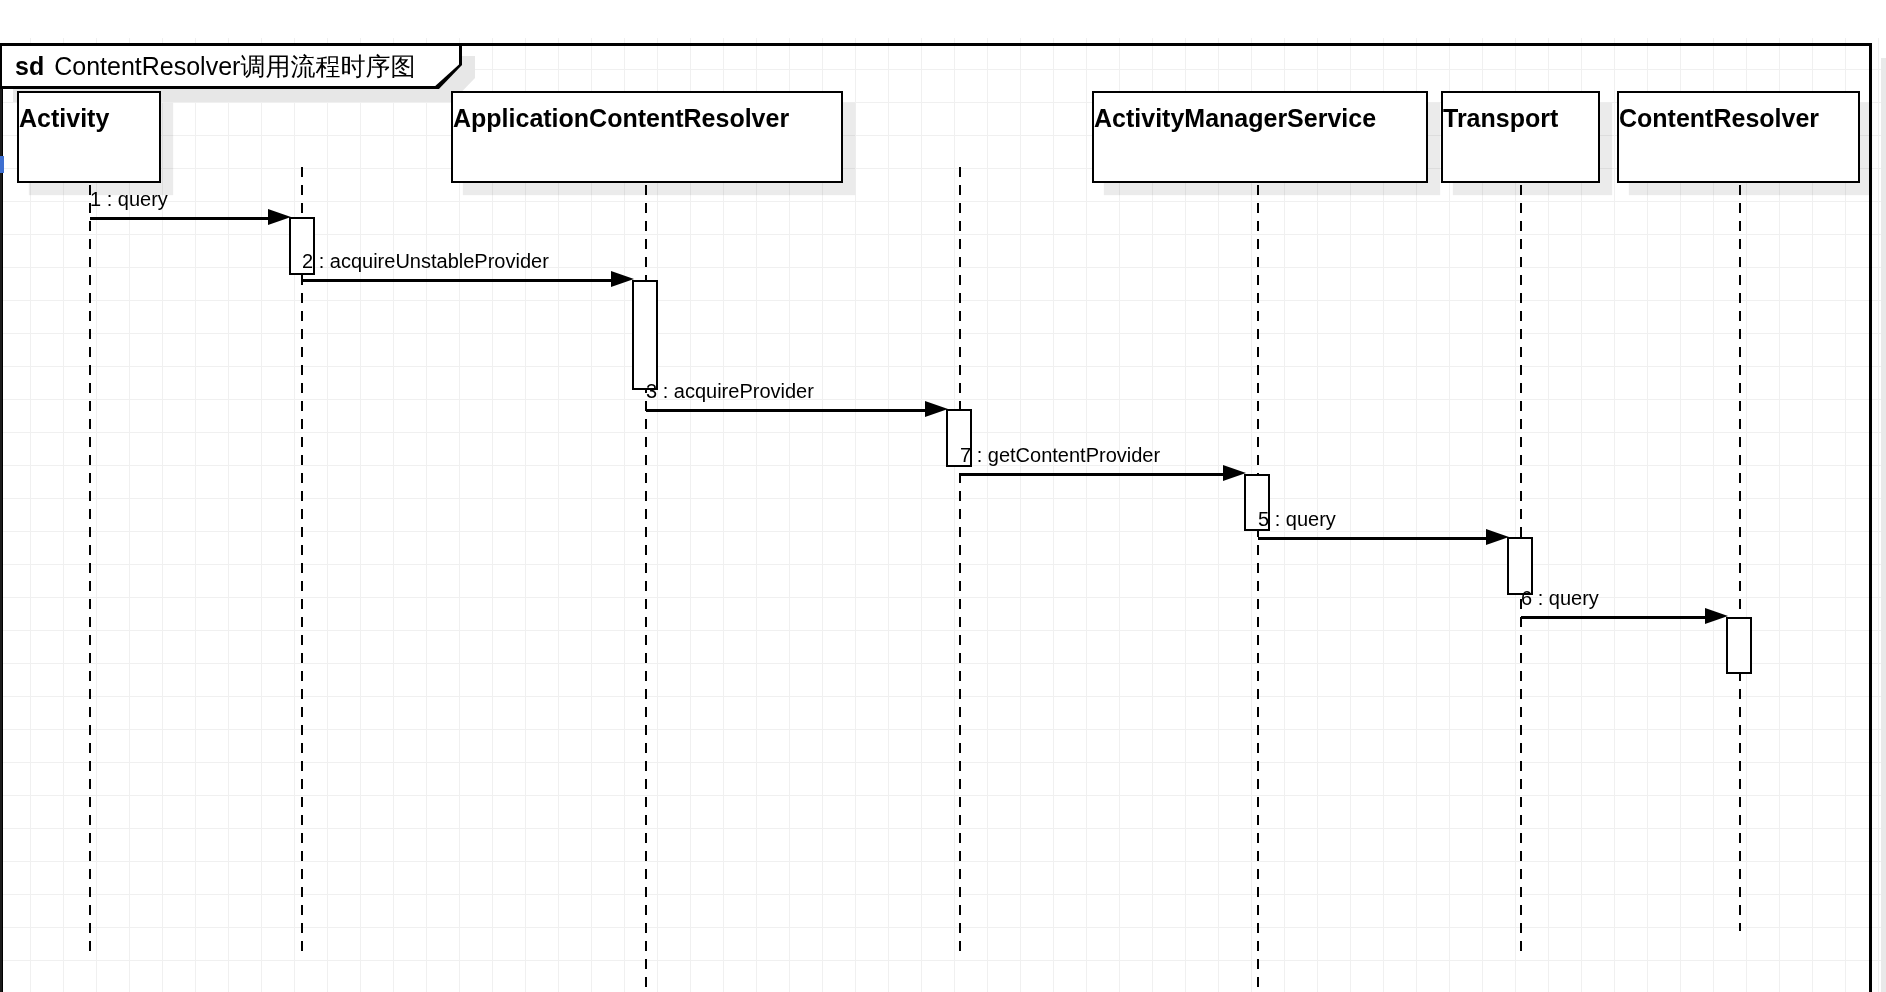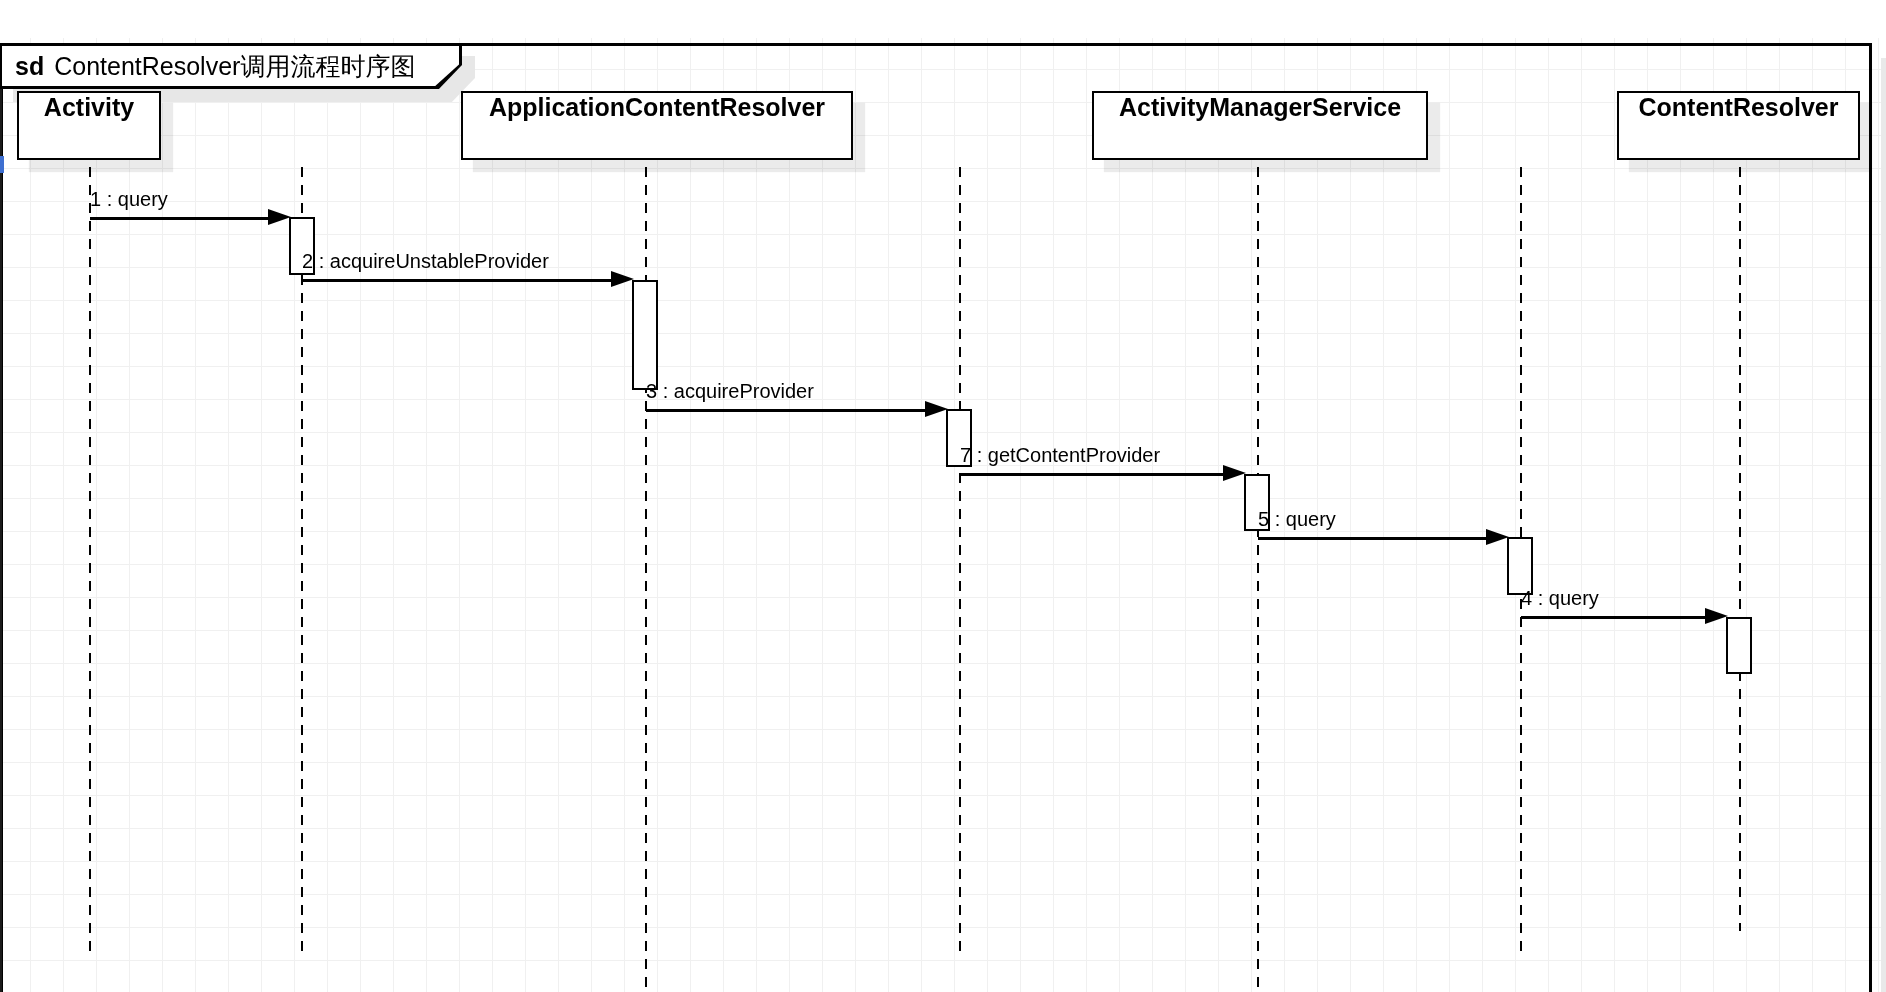--- a/index.html
+++ b/index.html
@@ -36,28 +36,28 @@
   }
   .tab-inner{
     position:absolute;left:2px;top:3px;width:457px;height:40px;background:#fff;
     clip-path:polygon(0 0,100% 0,100% 46%,94.8% 100%,0 100%);
     line-height:40px;padding-left:13px;box-sizing:border-box;
     font-size:25px;white-space:nowrap;
   }
   .tab-inner .kw{font-weight:bold;margin-right:10px;}
   
   .pbox{
-    position:absolute;top:53px;height:69px;background:#fff;border:2.5px solid #000;
-    box-sizing:border-box;text-align:center;font-weight:bold;font-size:25px;
-    z-index:4;
+    position:absolute;top:53px;height:92px;background:#fff;border:2.5px solid #000;
+    box-sizing:border-box;font-weight:bold;font-size:25px;
+    padding-top:11px;z-index:4;
     box-shadow:12px 12px 1px rgba(0,0,0,0.08);
   }
   .p0{left:17px;width:144px;}
   .p1{left:178px;width:247px;}
-  .p2{left:461px;width:392px;}
+  .p2{left:451px;width:392px;}
   .p3{left:850px;width:219px;}
   .p4{left:1092px;width:336px;}
   .p5{left:1441px;width:159px;}
   .p6{left:1617px;width:243px;}
   
   .lifeline{
     position:absolute;width:2px;top:129px;z-index:1;
     background:repeating-linear-gradient(to bottom,#000 0 10px,transparent 10px 18px);
   }
   .l0{left:89px;height:786px;}
@@ -119,20 +119,21 @@
   <div class="lifeline l1"></div>
   <div class="lifeline l2"></div>
   <div class="lifeline l3"></div>
   <div class="lifeline l4"></div>
   <div class="lifeline l5"></div>
   <div class="lifeline l6"></div>
 
   <div class="pbox p0"><span>Activity</span></div>
   <div class="pbox p2"><span>ApplicationContentResolver</span></div>
   <div class="pbox p4"><span>ActivityManagerService</span></div>
+  <div class="pbox p5"><span>Transport</span></div>
   <div class="pbox p6"><span>ContentResolver</span></div>
 
   <div class="act a1"></div>
   <div class="act a2"></div>
   <div class="act a3"></div>
   <div class="act a4"></div>
   <div class="act a5"></div>
   <div class="act a6"></div>
 
   <div class="msg m1">
@@ -154,18 +155,18 @@
     <div class="mlabel">7 : getContentProvider</div>
     <div class="mline"></div>
     <div class="mhead"></div>
   </div>
   <div class="msg m5">
     <div class="mlabel">5 : query</div>
     <div class="mline"></div>
     <div class="mhead"></div>
   </div>
   <div class="msg m6">
-    <div class="mlabel">4 : query</div>
+    <div class="mlabel">6 : query</div>
     <div class="mline"></div>
     <div class="mhead"></div>
   </div>
 
 </div>
 
 </body></html>

